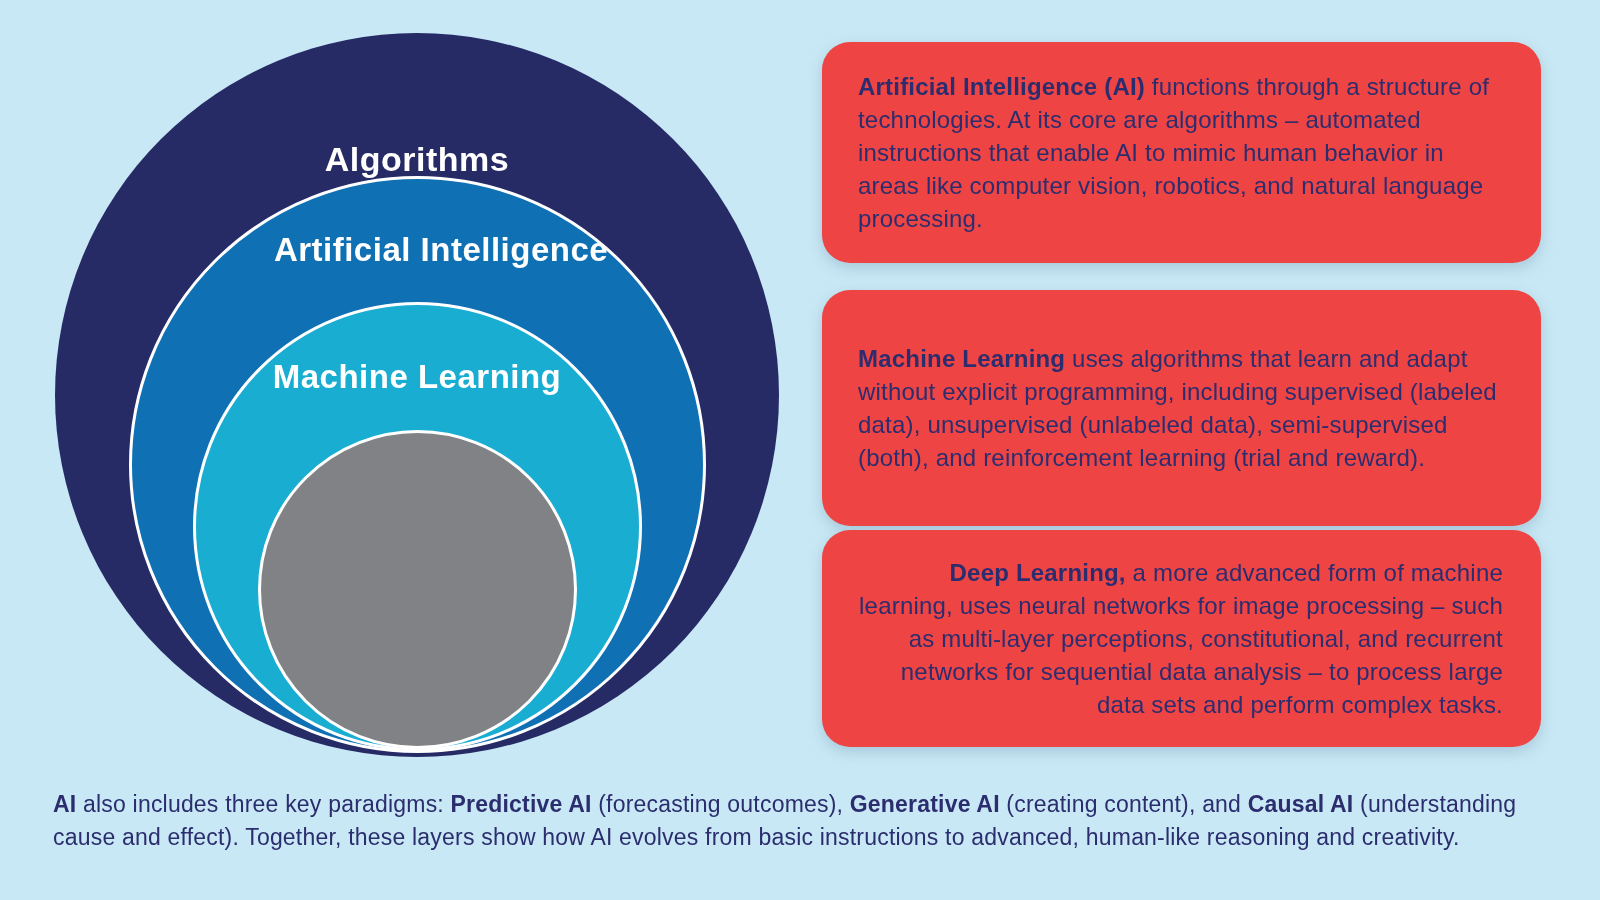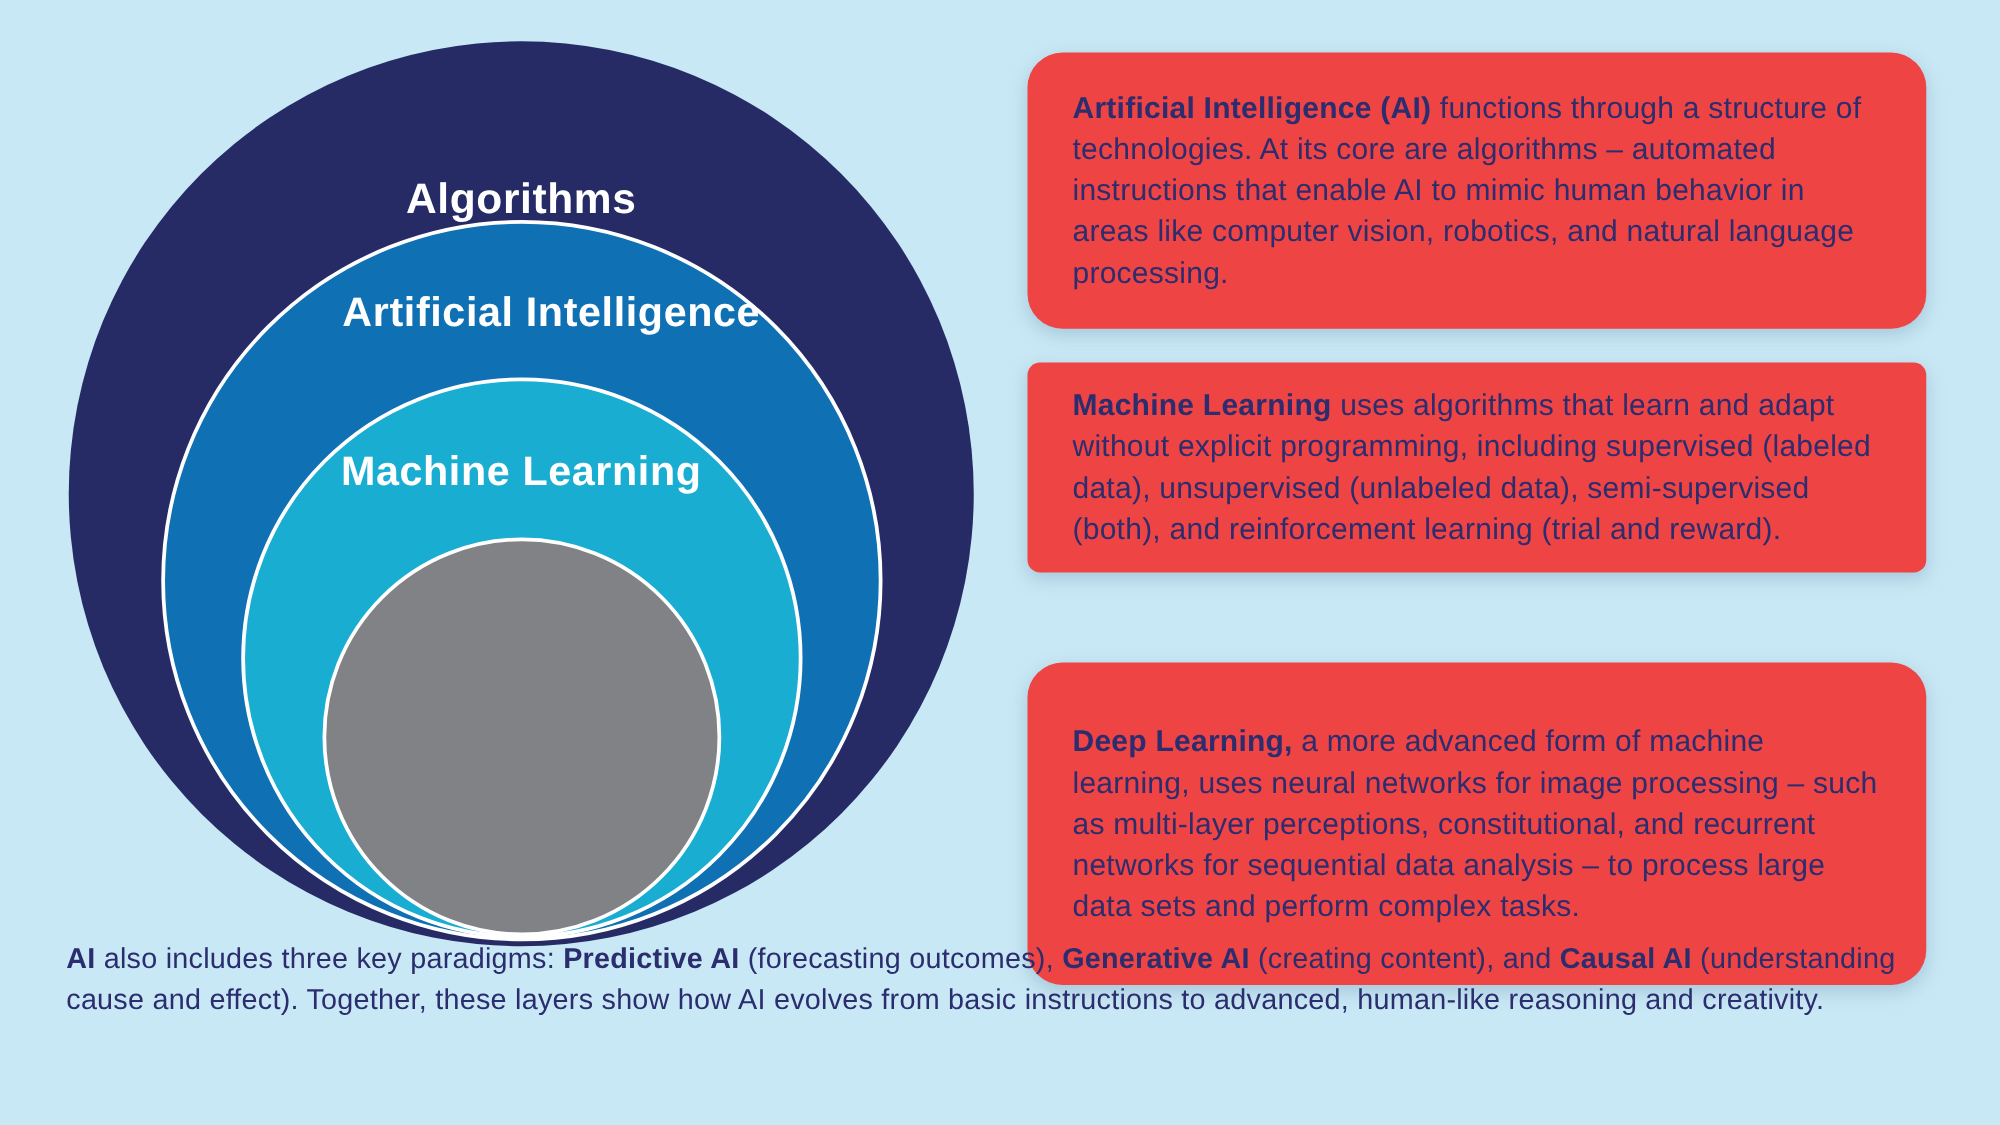--- a/index.html
+++ b/index.html
@@ -34,31 +34,31 @@
   
   .cards{position:absolute;left:822px;top:42px;width:719px;}
   .card{
     position:absolute;left:0;width:719px;
     background:#ef4444;border-radius:28px;
     box-shadow:0 5px 14px rgba(110,150,175,0.38);
     display:flex;align-items:center;
     box-sizing:border-box;padding:10px 38px 10px 36px;
   }
   .card-1{top:0;height:221px;}
-  .card-2{top:248px;height:168px;border-radius:10px;}
-  .card-3{top:488px;height:258px;}
+  .card-2{top:248px;height:236px;}
+  .card-3{top:488px;height:217px;text-align:right;}
   .card p{
     margin:0;font-size:24px;line-height:33px;color:#2b2d6e;
     letter-spacing:0.2px;
   }
   .card b{font-weight:bold;}
 
   
   .footer{
-    position:absolute;left:53px;top:750px;width:1480px;
+    position:absolute;left:53px;top:788px;width:1480px;
     font-size:23px;line-height:33px;color:#2b2d6e;
     letter-spacing:0.2px;
   }
   .footer b{font-weight:bold;}
 </style>
 </head>
 <body>
 
 <div class="canvas">
 

